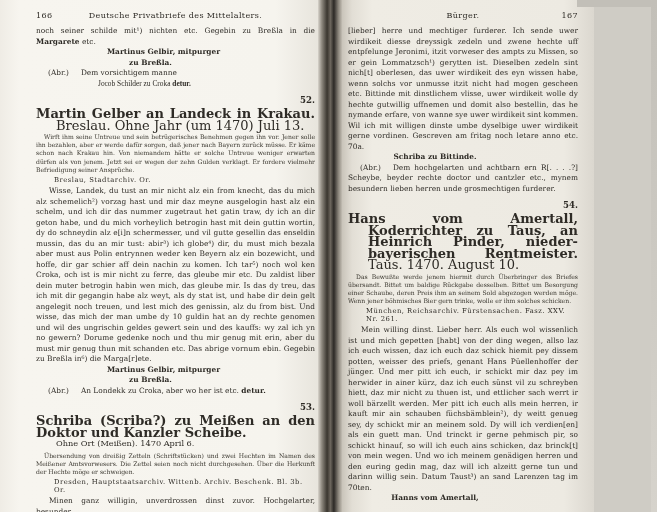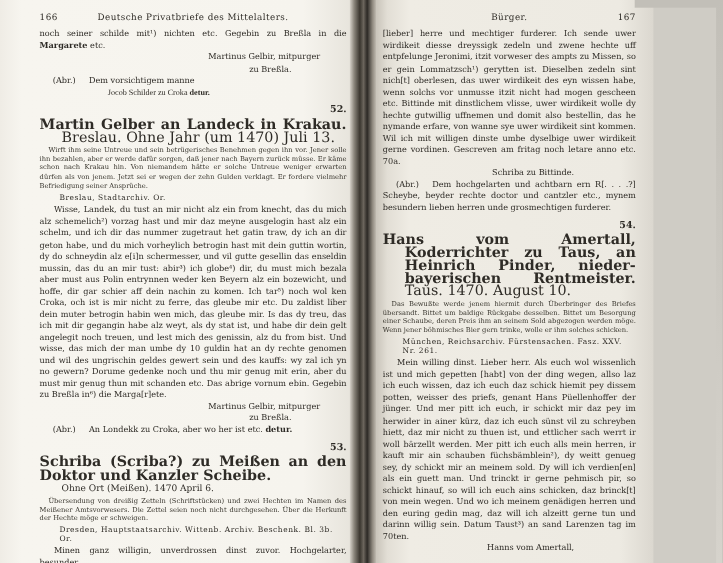--- a/index.html
+++ b/index.html
@@ -18,21 +18,21 @@
   .corner-tr{position:absolute;right:0;top:0;width:80px;height:7px;background:#c2bfb8;}
 
   .pg-header{display:flex;align-items:baseline;font-size:8px;margin-bottom:6px;letter-spacing:.4px;}
   .pg-header .side{width:40px;}
   .pg-header .right{text-align:right;}
   .pg-title{flex:1;text-align:center;}
 
   p,div.blk{margin:0;}
   .body{font-size:7.4px;line-height:10.5px;text-align:justify;}
   .ind{text-indent:13px;}
-  .sigline{text-align:right;font-size:7.4px;line-height:10.5px;}
+  .sigline{text-align:center;font-size:7.4px;line-height:10.5px;font-weight:bold;}
   .pr24{padding-right:24px;} .pr48{padding-right:50px;} .pr56{padding-right:56px;} .pr64{padding-right:66px;margin-top:36px;}
   .addr{font-size:7.4px;line-height:10.5px;text-align:justify;}
   .addr .first{text-indent:12px;}
   .abr{margin-right:12px;}
   .addr2{padding-left:62px;font-family:Liberation Serif, serif;}
   .secno{text-align:right;font-size:8.6px;font-weight:bold;margin:6px 0 3px;}
   .heading{font-size:13px;line-height:11.5px;font-weight:bold;text-align:justify;}
   .hang{padding-left:20px;text-indent:-20px;}
   .heading .norm{font-weight:normal;}
   .heading-sub{font-size:8.2px;line-height:11.5px;padding-left:20px;}

